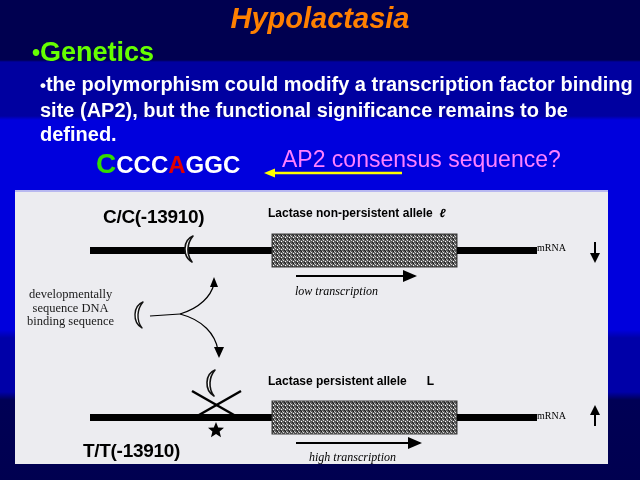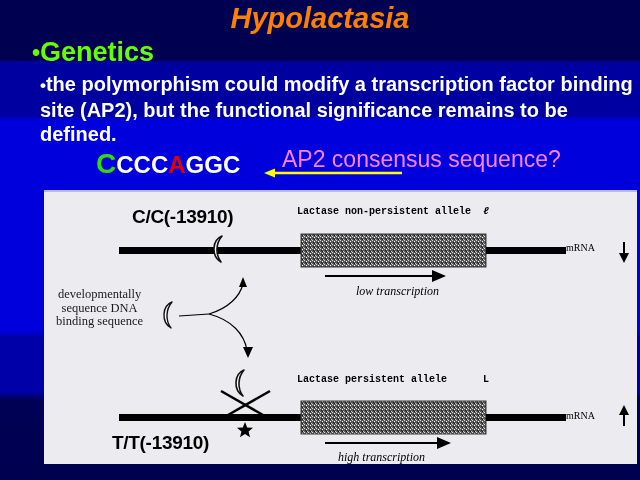--- a/index.html
+++ b/index.html
@@ -108,40 +108,39 @@
   
   .panel {
     position: absolute;
     left: 15px;
     top: 190px;
     width: 593px;
     height: 274px;
     background: #ececf0;
     border-top: 2px solid #b8b8f0;
     box-sizing: border-box;
-    margin-left: 29px;
   }
 
   .fig { position: absolute; left: 0; top: 0; width: 593px; height: 274px; }
 
   
   .lbl {
     position: absolute;
     color: #000000;
     white-space: nowrap;
   }
   .geno {
     font-family: "Liberation Sans", sans-serif;
     font-size: 19px;
     font-weight: bold;
     letter-spacing: -0.3px;
   }
   .allele {
-    font-family: Liberation Mono, monospace;
-    font-size: 10px;
+    font-family: Liberation Sans, sans-serif;
+    font-size: 12px;
     font-weight: bold;
   }
   .allele .it { font-style: italic; font-weight: bold; }
   .transcription {
     font-family: "Liberation Serif", serif;
     font-size: 12px;
     font-style: italic;
   }
   .mrna {
     font-family: "Liberation Serif", serif;
@@ -236,32 +235,32 @@
       <line x1="580" y1="234" x2="580" y2="218" stroke="#000" stroke-width="2"></line>
       <polygon points="580,213 575,223 585,223" fill="#000"></polygon>
 
       <path d="M 128 110 C 118 114 117 130 127 136 C 121 128 122 117 128 110 Z" fill="#ffffff" stroke="#111111" stroke-width="1.4" stroke-linejoin="round"></path>
     </svg>
 
     <div class="lbl geno" style="left:88px; top:14px;">C/C(-13910)</div>
 
     <div class="lbl allele" style="left:253px; top:14px;"><span>Lactase non-persistent allele</span>&nbsp;&nbsp;<span class="it">ℓ</span></div>
 
-    <div class="lbl transcription" style="left:312px; top:92px;">low transcription</div>
+    <div class="lbl transcription" style="left:280px; top:92px;">low transcription</div>
 
     <div class="lbl mrna" style="left:522px; top:50px;">mRNA</div>
 
     <div class="lbl protein-label" style="left:12px; top:96px;text-align:center;">
       <div>developmentally</div>
       <div>sequence DNA</div>
       <div>binding sequence</div>
     </div>
 
     <div class="lbl transcription" style="left:294px; top:258px;">high transcription</div>
 
     <div class="lbl allele" style="left:253px; top:182px;"><span>Lactase persistent allele</span>&nbsp;&nbsp;&nbsp;&nbsp;&nbsp;&nbsp;<span>L</span></div>
 
     <div class="lbl mrna" style="left:522px; top:218px;">mRNA</div>
 
-    <div class="lbl geno" style="left:68px; top:240px;">T/T(-13910)</div>
+    <div class="lbl geno" style="left:68px; top:248px;">T/T(-13910)</div>
 
   </div>
 </div>
 
 </body></html>

